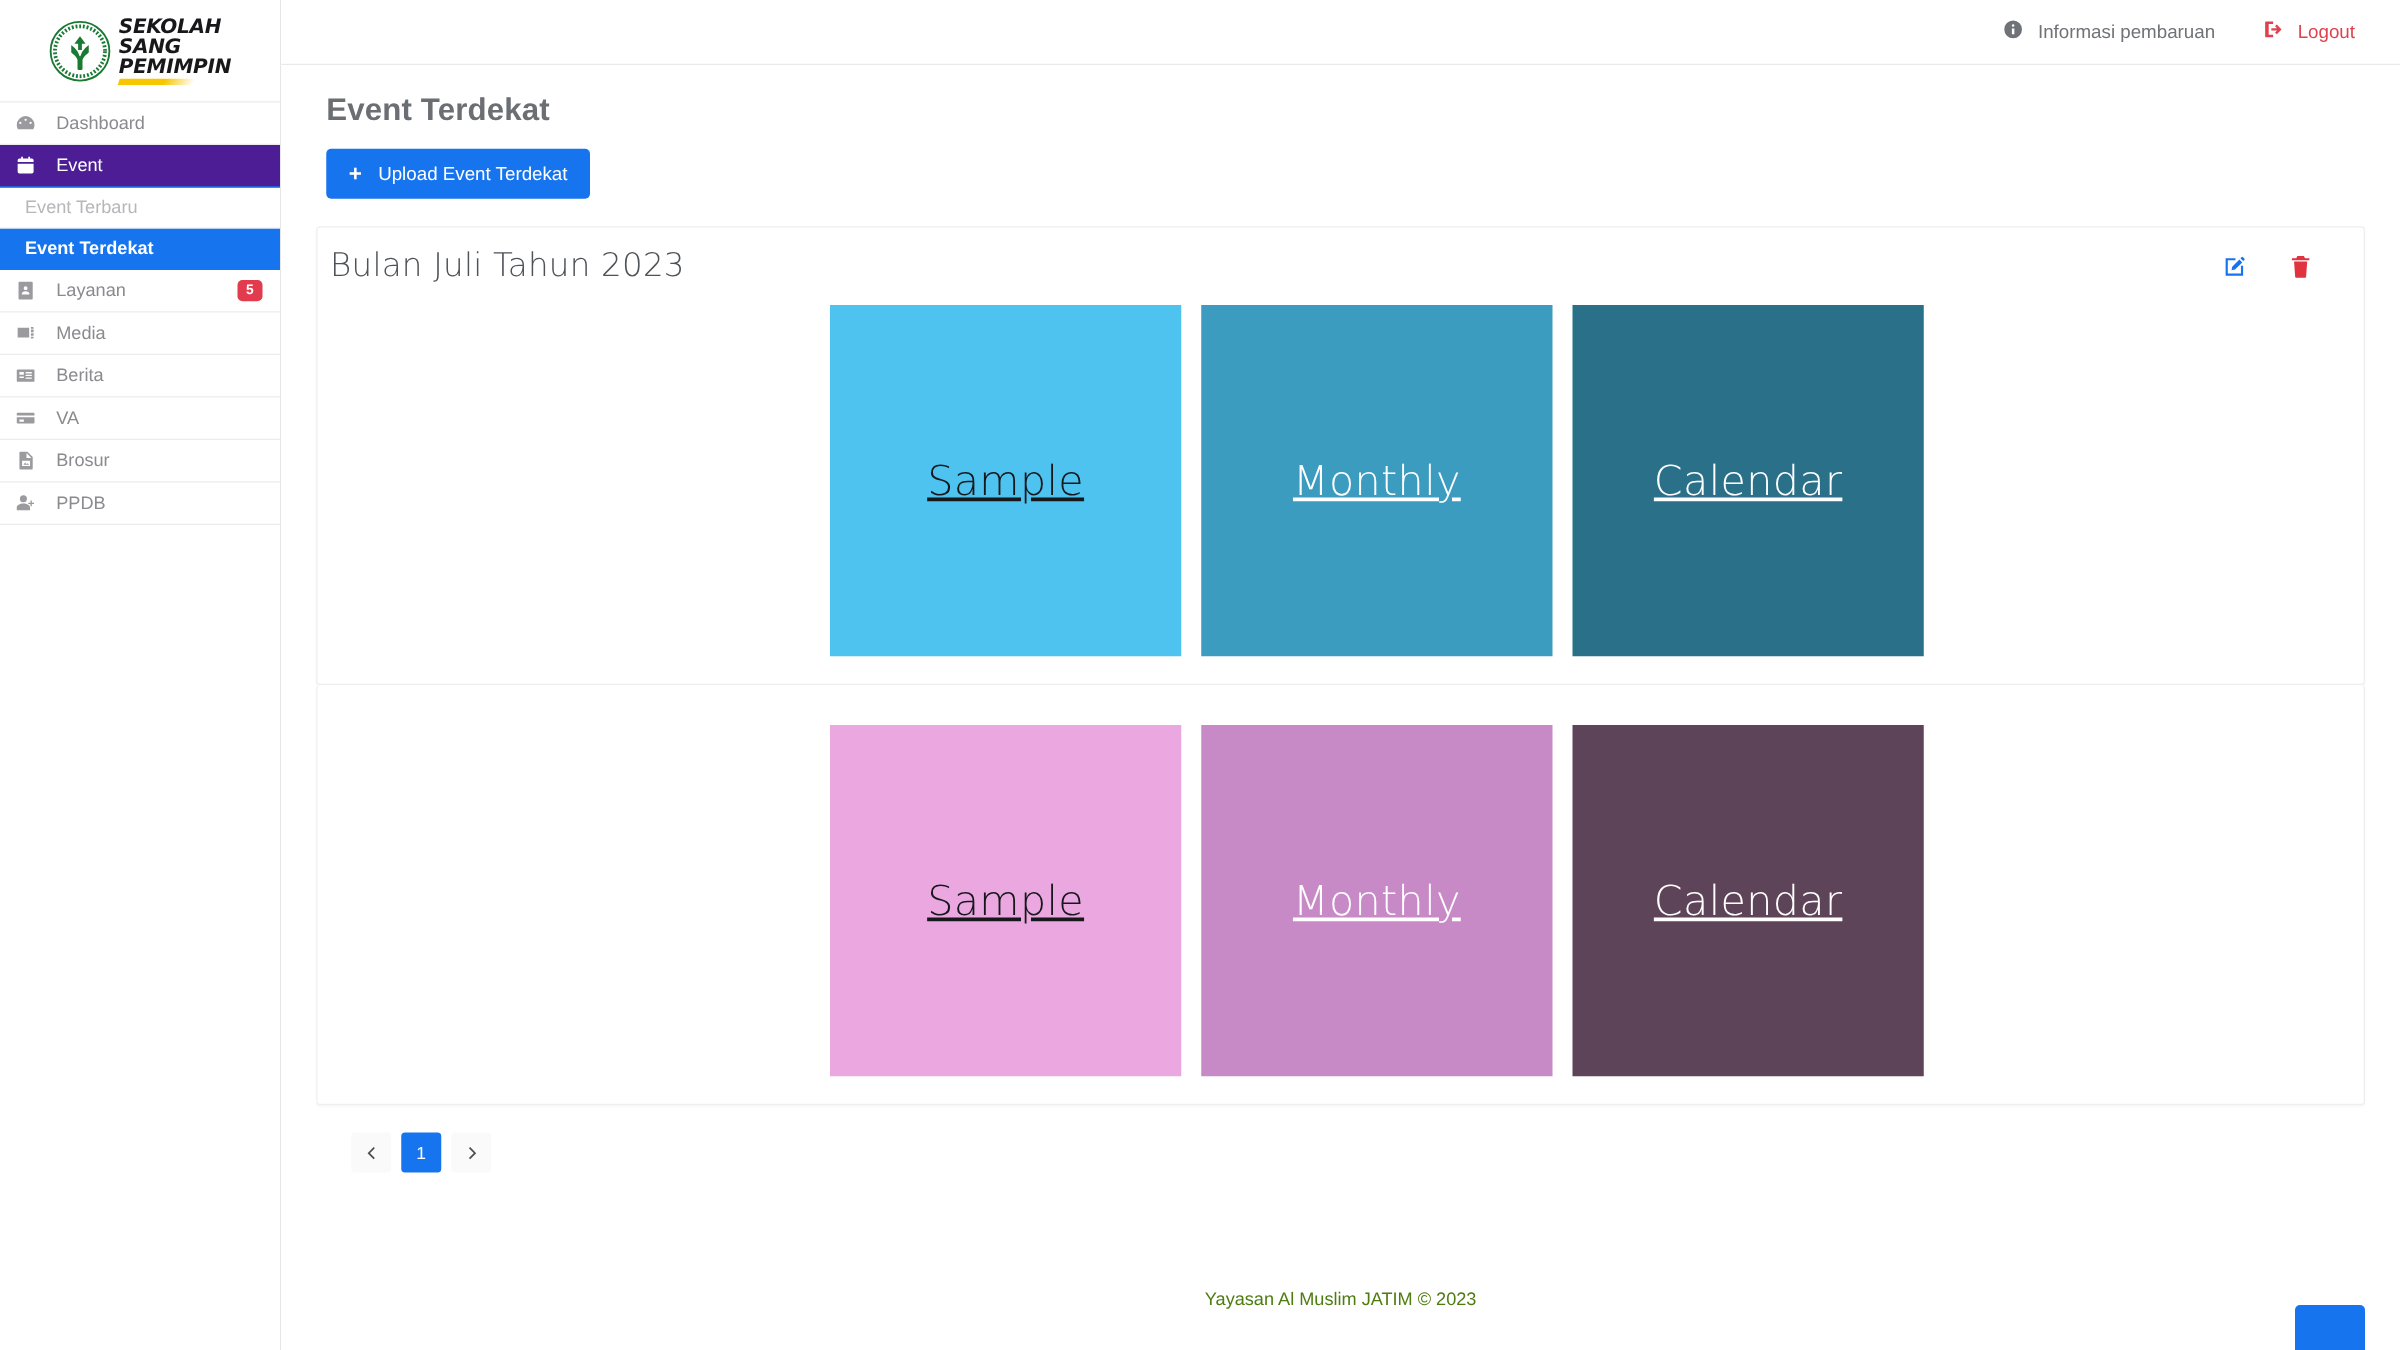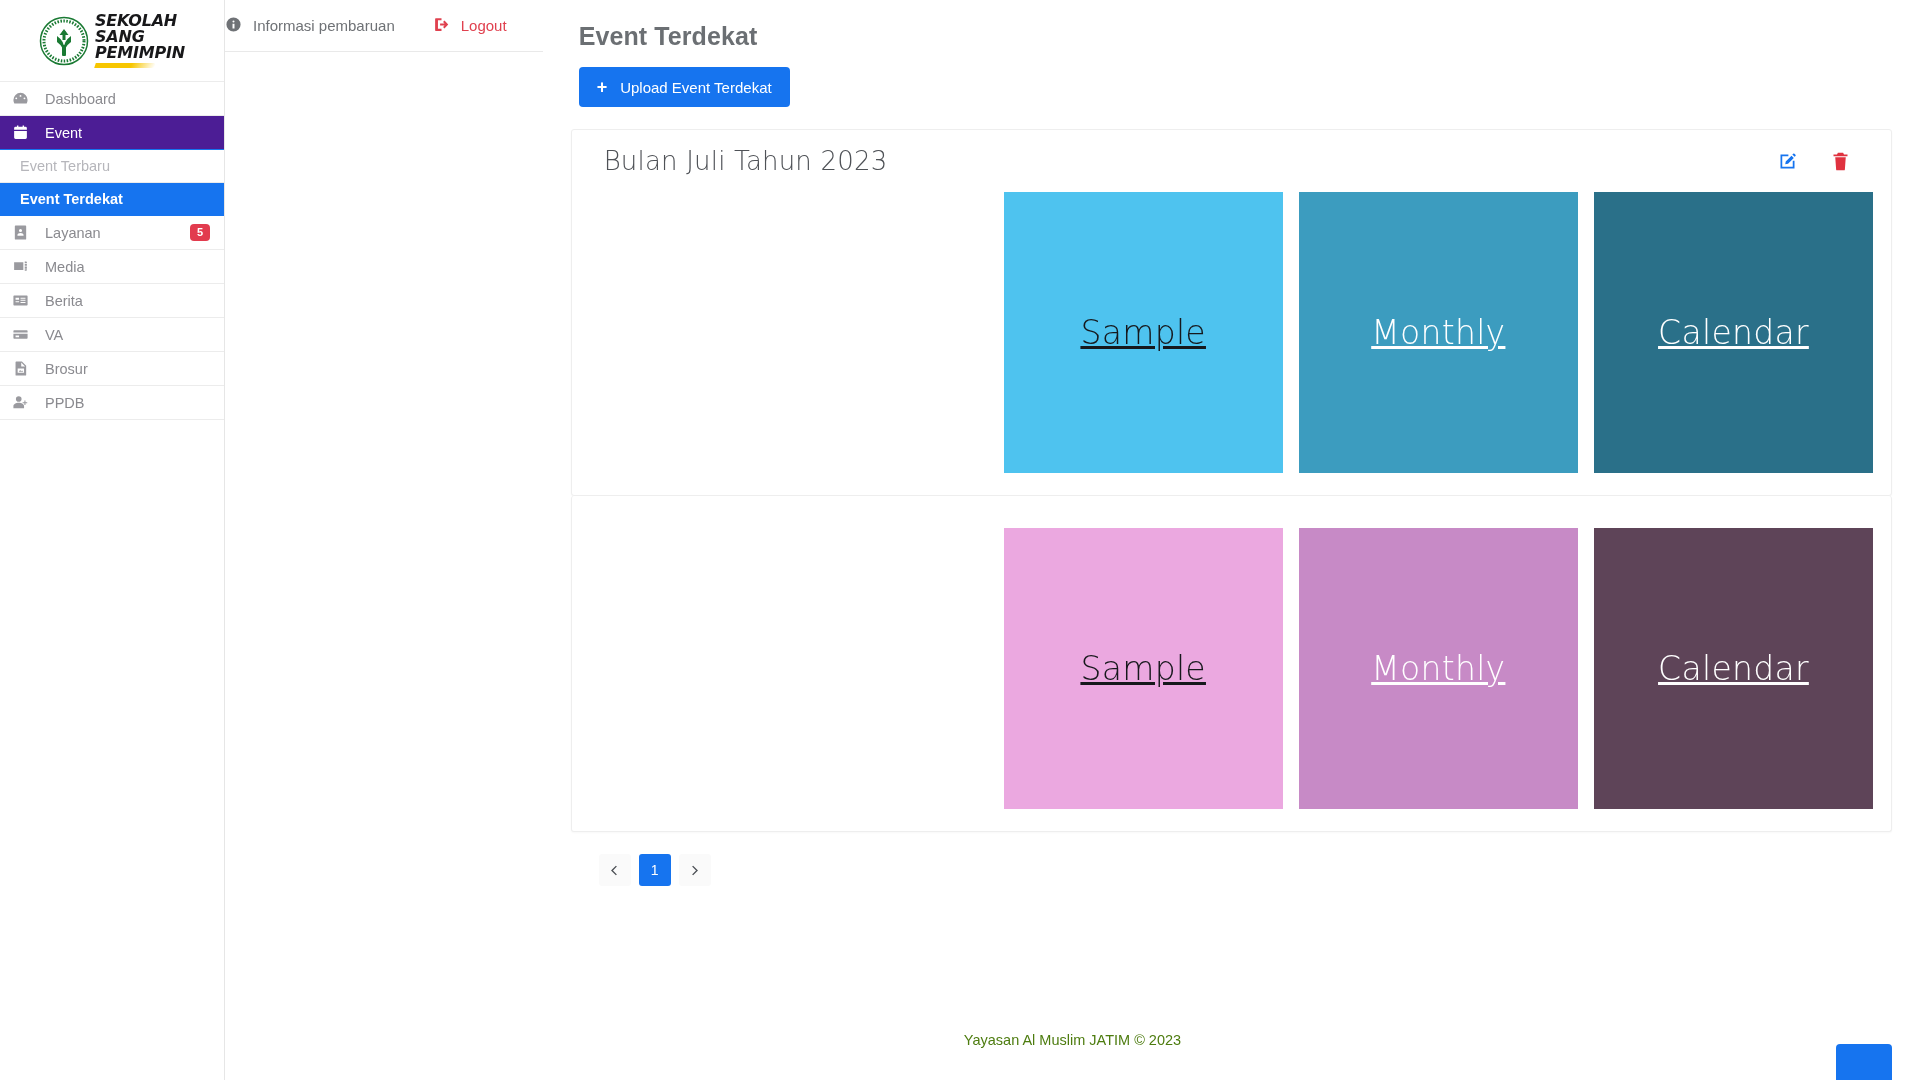--- a/index.html
+++ b/index.html
@@ -55,21 +55,21 @@
   }
   .nav-sub.active { background: #1674ef; color: #ffffff; font-weight: 600; border-bottom-color:#1674ef; }
   .badge {
     margin-left: auto; margin-right: 14px;
     background: #e23b4e; color: #fff;
     font-size: 11px; font-weight: bold;
     border-radius: 4px; padding: 2px 7px; line-height: 1.25;
   }
 
   
-  .main { flex: 1; height: 1080px; display: flex; flex-direction: row;
+  .main { flex: 1; height: 1080px; display: flex; flex-direction: column;
           background: #ffffff; position: relative; }
   .topbar {
     height: 52px; border-bottom: 1px solid #e9e9e9;
     display: flex; align-items: center; justify-content: flex-end;
     gap: 38px; padding-right: 36px; background:#fff;
   }
   .topbar-item { display: flex; align-items: center; gap: 11px;
     font-size: 15px; color: #6f7276; cursor: pointer; }
   .topbar-item.logout { color: #e0414f; }
   .topbar-item svg { width: 17px; height: 17px; fill: currentColor; }
@@ -85,21 +85,21 @@
     border: none; border-radius: 4px;
     padding: 11px 18px; font-size: 15px;
     font-family: "Liberation Sans", sans-serif; cursor: pointer;
   }
   .upload-btn .plus { font-size: 18px; font-weight: bold; line-height: 1; }
 
   .cards { margin-top: 22px; padding: 0 28px 0 28px; }
   .card {
     background: #fff; border: 1px solid #eeeeee;
     border-radius: 3px; box-shadow: 0 1px 2px rgba(0,0,0,.03);
-    padding: 16px 18px 22px 32px; margin-bottom: 0;
+    padding: 16px 18px 22px 10px; margin-bottom: 0;
   }
   .card + .card { border-top: none; }
   .card-head { display: flex; align-items: center; justify-content: space-between; }
   .card-title {
     font-family: "DejaVu Sans", sans-serif;
     font-size: 26px; font-weight: 300; color: #4f5257; letter-spacing: .2px;
   }
   .card-actions { display: flex; align-items: center; gap: 32px; padding-right: 22px; }
   .act { cursor: pointer; display: flex; }
   .act svg { width: 21px; height: 21px; }

